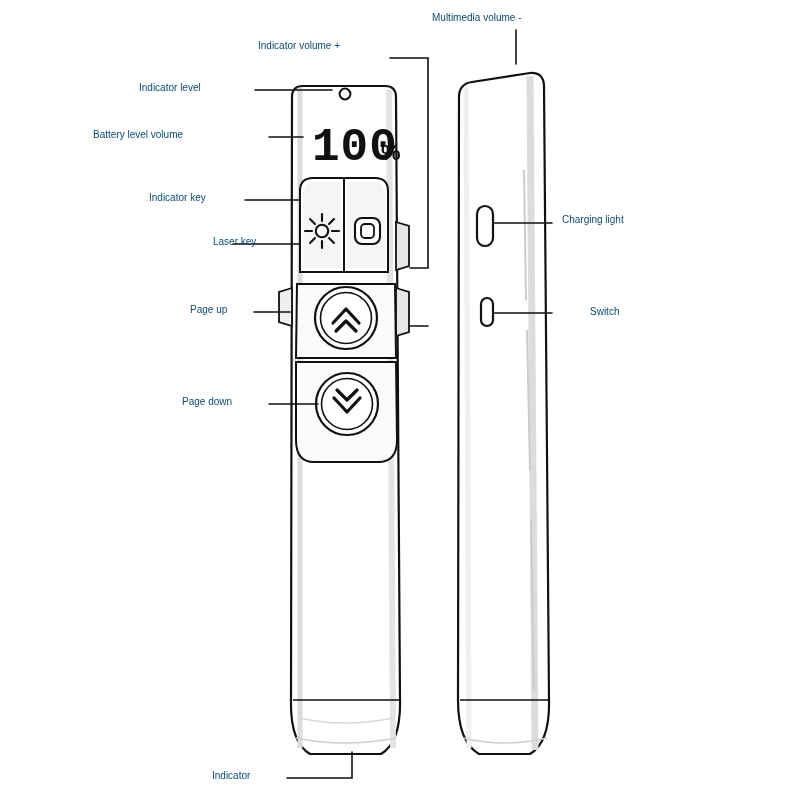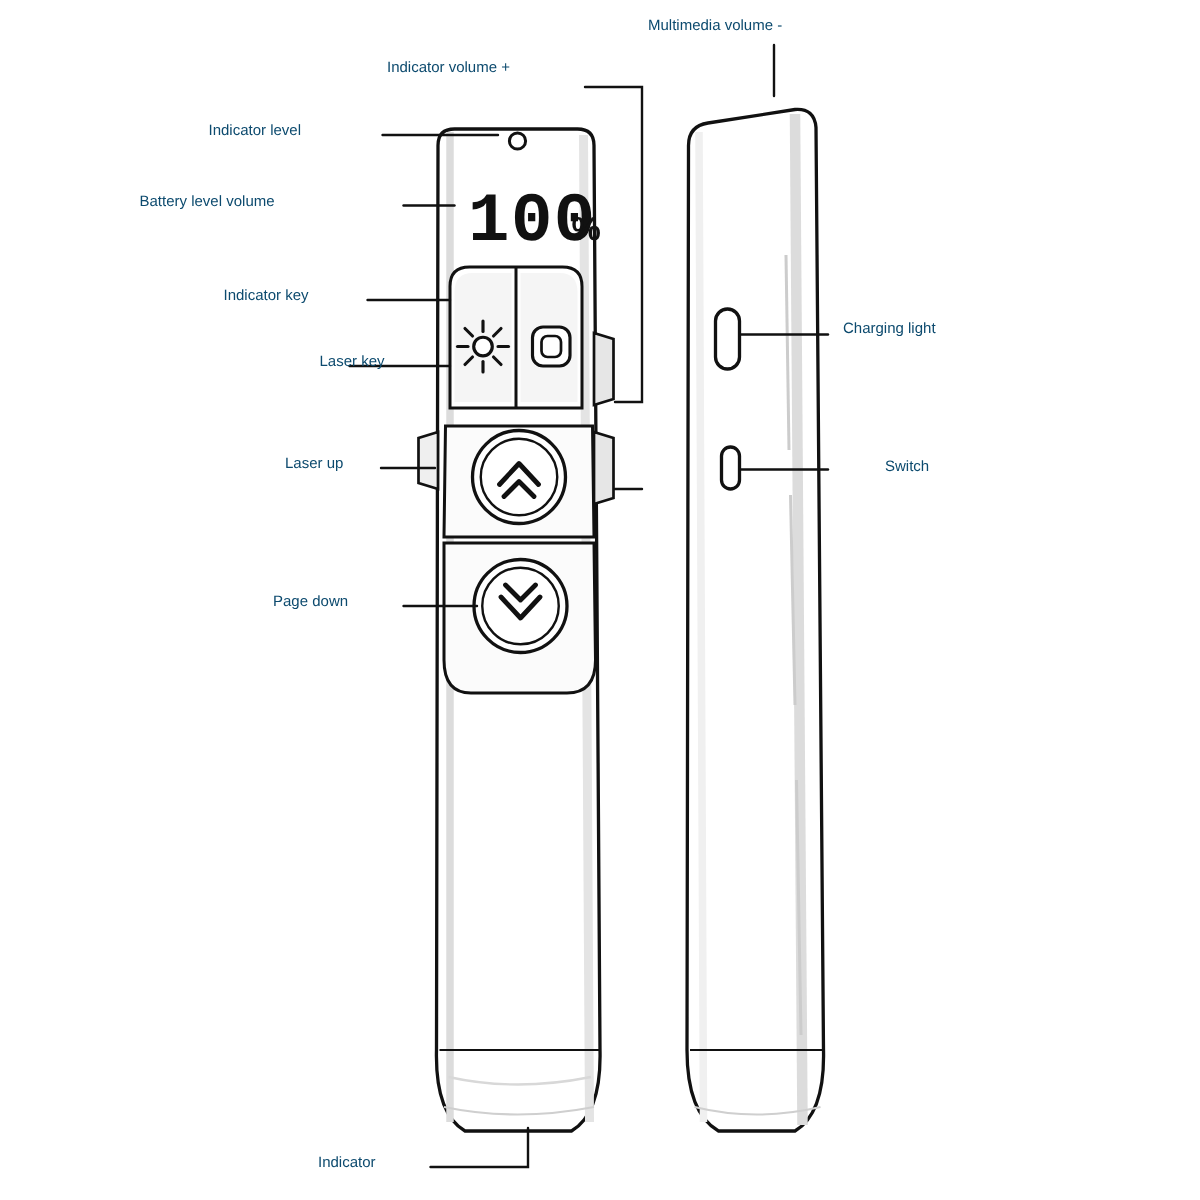--- a/index.html
+++ b/index.html
@@ -176,21 +176,21 @@
   <div class="label" style="left:258px; top:40px;">Indicator volume +</div>
 
   <div class="label" style="left:139px; top:82px;">Indicator level</div>
 
   <div class="label" style="left:93px; top:129px;">Battery level volume</div>
 
   <div class="label" style="left:149px; top:192px;">Indicator key</div>
 
   <div class="label" style="left:165px; top:236px;margin-left:48px;">Laser key</div>
 
-  <div class="label" style="left:190px; top:304px;">Laser up</div>
+  <div class="label" style="left:190px; top:304px;">Page up</div>
 
   <div class="label" style="left:169px; top:396px;margin-left:13px;">Page down</div>
 
   <div class="label" style="left:212px; top:770px;">Indicator</div>
 
   <div class="label" style="left:562px; top:214px;">Charging light</div>
 
   <div class="label" style="left:564px; top:306px;margin-left:26px;">Switch</div>
 
 </div>

